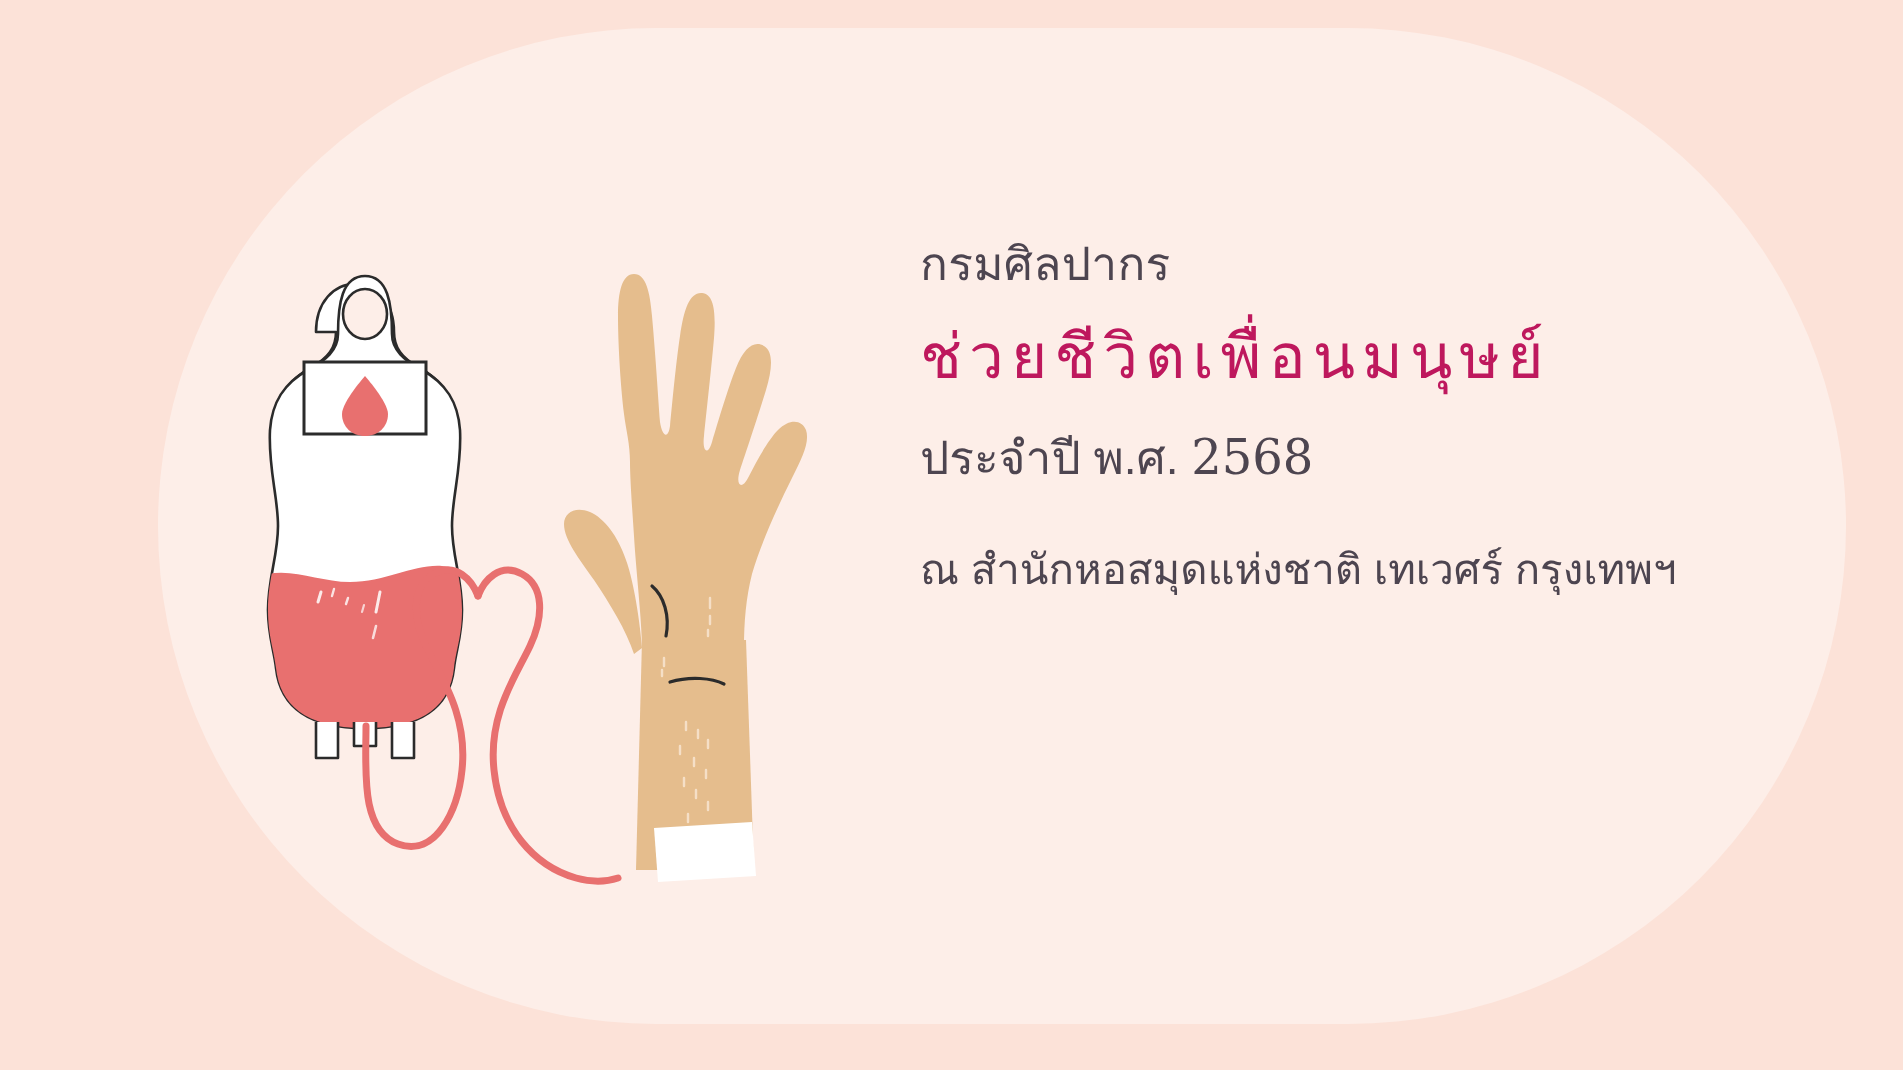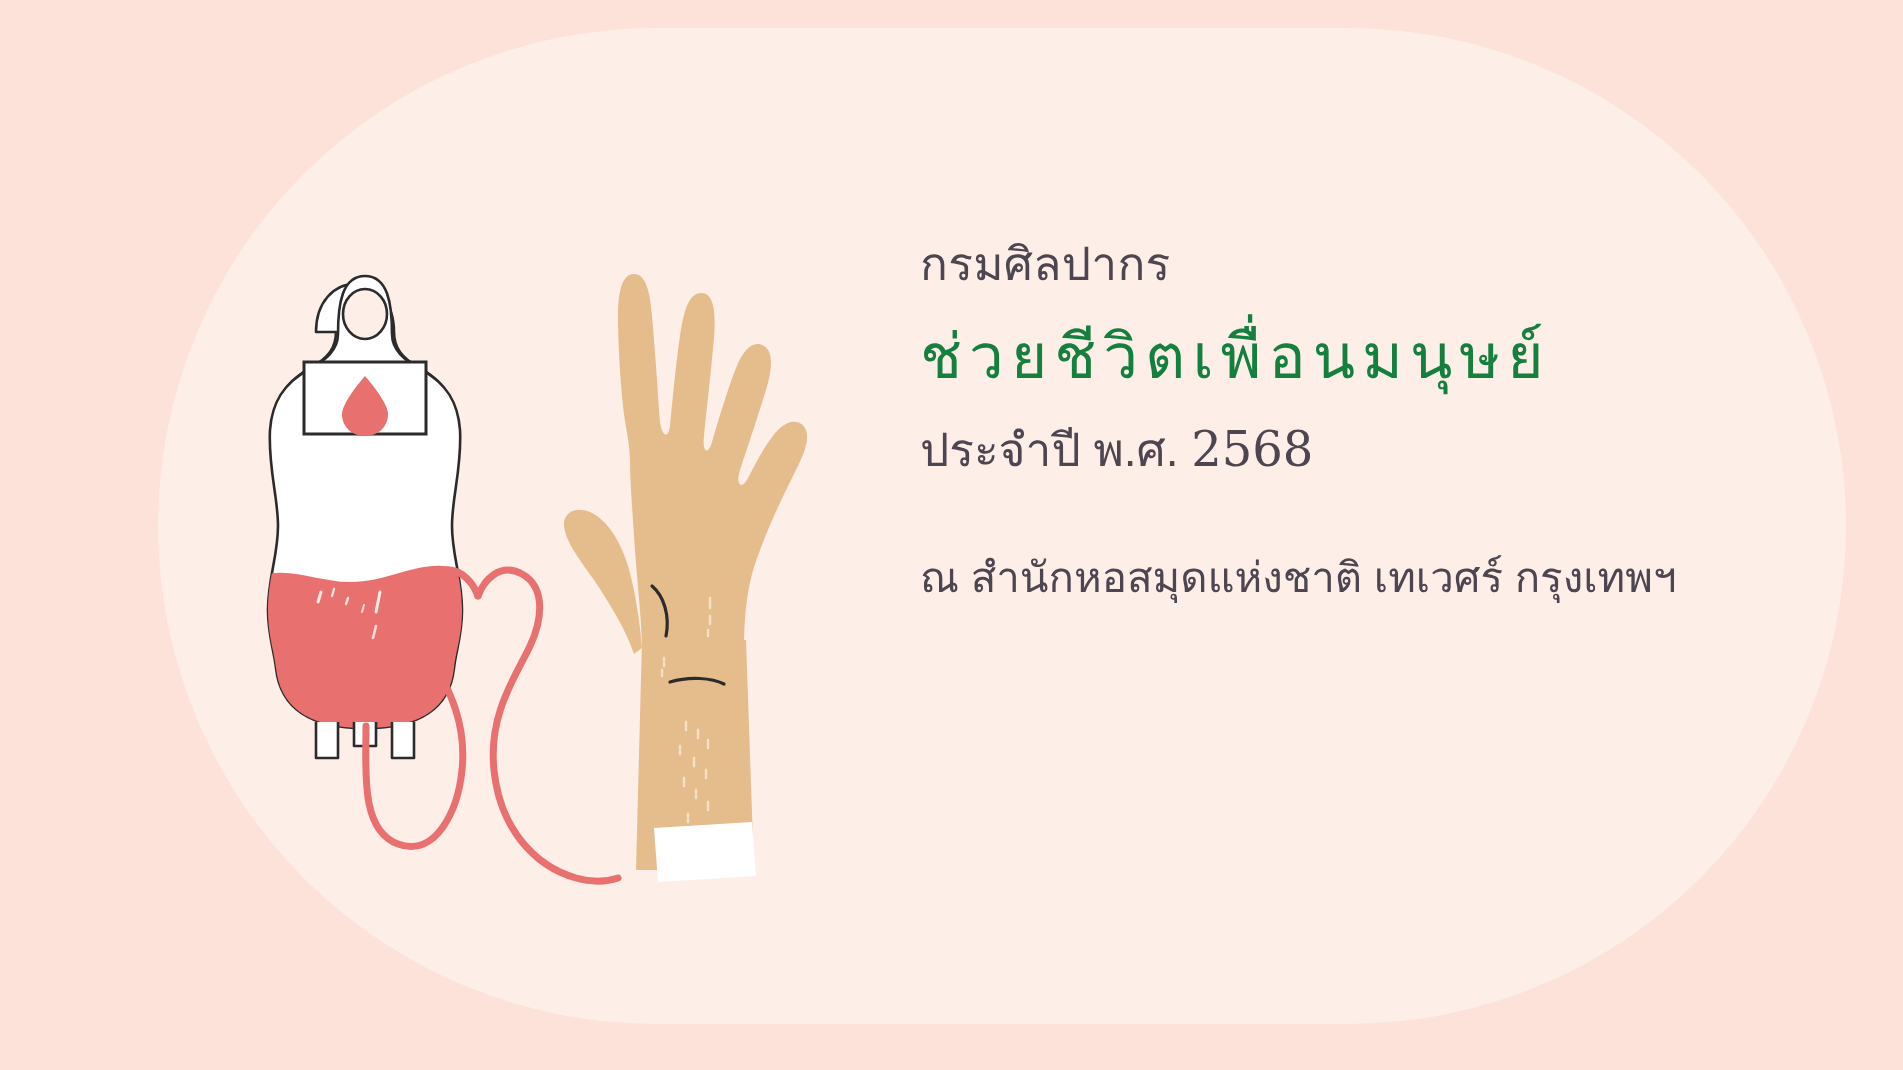--- a/index.html
+++ b/index.html
@@ -69,40 +69,40 @@
     font-weight: bold;
     color: #463f49;
     line-height: 1.12;
     letter-spacing: 0px;
     white-space: nowrap;
   }
 
   .t-sub {
     margin-top: 26px;
     font-size: 62px;
-    color: #15803d;
+    color: #be185d;
     line-height: 1.18;
     letter-spacing: 7px;
     white-space: nowrap;
   }
 
   .t-year {
-    margin-top: 26px;
+    margin-top: 34px;
     font-size: 46px;
     color: #4d4550;
     line-height: 1.25;
     white-space: nowrap;
   }
   .t-year .numerals {
     font-family: "DejaVu Serif", "Liberation Serif", serif;
     font-size: 48px;
   }
 
   .t-place {
-    margin-top: 72px;
+    margin-top: 56px;
     font-size: 42px;
     color: #4d4550;
     line-height: 1.3;
     white-space: nowrap;
   }
 </style>
 </head>
 <body>
 
 <div id="poster">

